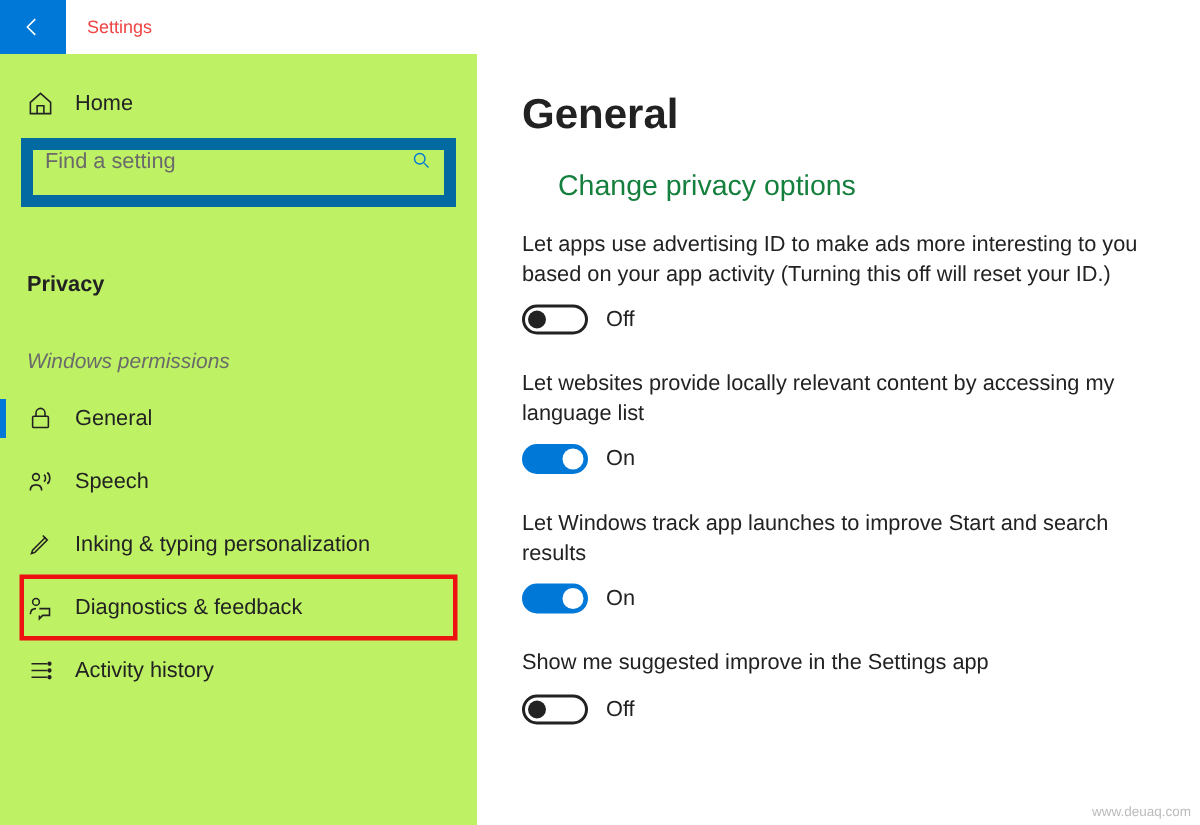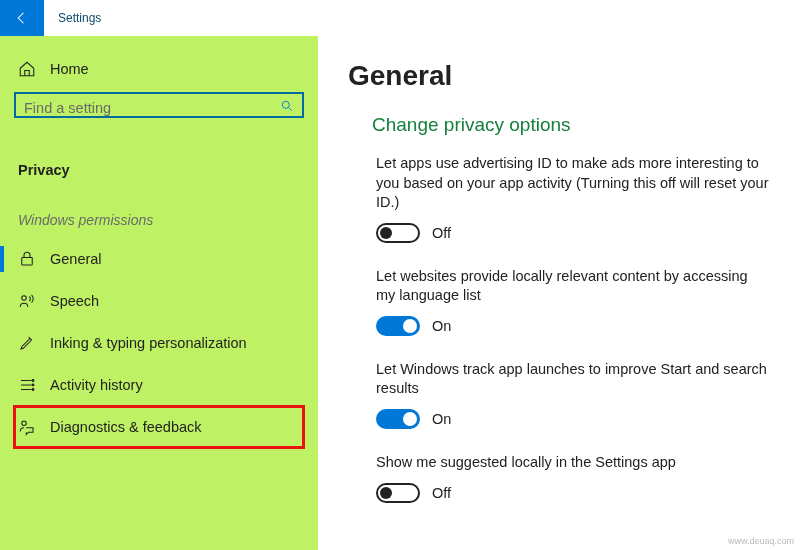--- a/index.html
+++ b/index.html
@@ -1,39 +1,39 @@
 <!DOCTYPE html>
 <html><head>
 <meta charset="utf-8">
 <style>
 * { margin:0; padding:0; box-sizing:border-box; font-family:"Segoe UI",Arial,sans-serif; }
 body { width:800px; height:550px; background:#fff; overflow:hidden; position:relative; }
 .topbar { height:36px; display:flex; align-items:center; }
 .back-btn { width:44px; height:36px; background:#0078d7; display:flex; align-items:center; justify-content:center; color:#fff; }
-.app-title { margin-left:14px; font-size:12px; color:#0c4a6e; }
+.app-title { margin-left:14px; font-size:12px; color:#ef4444; }
 .layout { display:flex; height:514px; }
 .sidebar { width:318px; padding:18px 14px 0 14px; background:#bef264; position:relative; }
 .home-row { display:flex; align-items:center; gap:14px; padding:6px 4px 14px 4px; }
 .home-row .lbl { font-size:14.5px; color:#222; }
-.search-wrap { border:2px solid #0369a1; height:26px; display:flex; align-items:flex-end; padding:0 8px; margin-bottom:18px; }
+.search-wrap { border:8px solid #0369a1; height:46px; display:flex; align-items:flex-start; padding:0 8px; margin-bottom:18px; }
 .search-wrap input { flex:1; border:none; outline:none; font-size:14.5px; color:#222; background:transparent; }
 .search-wrap input::placeholder { color:#6a6a6a; }
 .search-ico { color:#0078d7; font-size:14px; }
 .section-hdr { font-size:14.5px; font-weight:600; color:#222; margin-bottom:14px; padding-left:4px;margin-top:44px; }
 .section-sub { font-size:14px; color:#6a6a6a; margin:34px 0 10px 4px;font-style:italic; }
 .nav-item { display:flex; align-items:center; gap:14px; height:42px; padding-left:4px; cursor:pointer; position:relative; }
 .nav-item .lbl { font-size:14.5px; color:#222; }
 .nav-item.active::before { content:""; position:absolute; left:-14px; top:8px; bottom:8px; width:4px; background:#0078d7; }
 .nav-item.hilite { outline:3px solid #e11; outline-offset:-2px; }
 .ico { width:18px; height:18px; display:inline-flex; align-items:center; justify-content:center; flex-shrink:0; }
 .ico svg { width:18px; height:18px; stroke:#222; stroke-width:1.4; fill:none; }
 .content { flex:1; padding:24px 30px 0 30px; overflow:hidden; }
 .page-title { font-size:28px; font-weight:600; color:#222; margin-bottom:22px; }
 .page-sub { font-size:19px; color:#15803d; margin-bottom:18px;margin-left:24px; }
-.opt { margin-bottom:24px;margin-left:28px; }
+.opt { margin-bottom:24px; }
 .opt-txt { font-size:14.5px; color:#222; line-height:1.35; margin-bottom:10px; max-width:430px; }
 .tog-row { display:flex; align-items:center; gap:12px; }
 .toggle { width:44px; height:20px; border-radius:10px; position:relative; }
 .toggle.off { border:2px solid #222; background:#fff; }
 .toggle.off .knob { position:absolute; left:2px; top:2px; width:12px; height:12px; border-radius:50%; background:#222; }
 .toggle.on { background:#0078d7; }
 .toggle.on .knob { position:absolute; right:3px; top:3px; width:14px; height:14px; border-radius:50%; background:#fff; }
 .tog-lbl { font-size:14.5px; color:#222; }
 .watermark { position:absolute; bottom:4px; right:6px; font-size:9px; color:#bbb; }
 </style>
@@ -102,41 +102,41 @@
     <div class="nav-item">
       <span class="ico">
         <svg viewBox="0 0 24 24">
             <path d="M4 20l3-1 11-11-2-2L5 17l-1 3z"></path>
             <path d="M14 4l3 3"></path>
           </svg>
       </span>
       <span class="lbl">Inking &amp; typing personalization</span>
     </div>
 
+    <div class="nav-item hilite">
+      <span class="ico">
+        <svg viewBox="0 0 24 24">
+            <circle cx="8" cy="7" r="3"></circle>
+            <path d="M3 18c0-3 2-5 5-5"></path>
+            <path d="M11 13h9v6h-6l-3 3v-3"></path>
+          </svg>
+      </span>
+      <span class="lbl">Diagnostics &amp; feedback</span>
+    </div>
+
     <div class="nav-item">
       <span class="ico">
         <svg viewBox="0 0 24 24">
             <path d="M4 6h14M4 12h14M4 18h14"></path>
             <circle cx="20" cy="6" r="1.2" fill="#222"></circle>
             <circle cx="20" cy="12" r="1.2" fill="#222"></circle>
             <circle cx="20" cy="18" r="1.2" fill="#222"></circle>
           </svg>
       </span>
       <span class="lbl">Activity history</span>
-    </div>
-
-    <div class="nav-item hilite">
-      <span class="ico">
-        <svg viewBox="0 0 24 24">
-            <circle cx="8" cy="7" r="3"></circle>
-            <path d="M3 18c0-3 2-5 5-5"></path>
-            <path d="M11 13h9v6h-6l-3 3v-3"></path>
-          </svg>
-      </span>
-      <span class="lbl">Diagnostics &amp; feedback</span>
     </div>
 
   </div>
 
   <div class="content">
     <div class="page-title">General</div>
     <div class="page-sub">Change privacy options</div>
 
     <div class="opt">
       <div class="opt-txt">Let apps use advertising ID to make ads more interesting to you based on your app activity (Turning this off will reset your ID.)</div>
@@ -162,21 +162,21 @@
       <div class="opt-txt">Let Windows track app launches to improve Start and search results</div>
       <div class="tog-row">
         <div class="toggle on">
             <div class="knob"></div>
           </div>
         <span class="tog-lbl">On</span>
       </div>
     </div>
 
     <div class="opt">
-      <div class="opt-txt">Show me suggested locally in the Settings app</div>
+      <div class="opt-txt">Show me suggested improve in the Settings app</div>
       <div class="tog-row">
         <div class="toggle off">
             <div class="knob"></div>
           </div>
         <span class="tog-lbl">Off</span>
       </div>
     </div>
 
   </div>
 </div>

